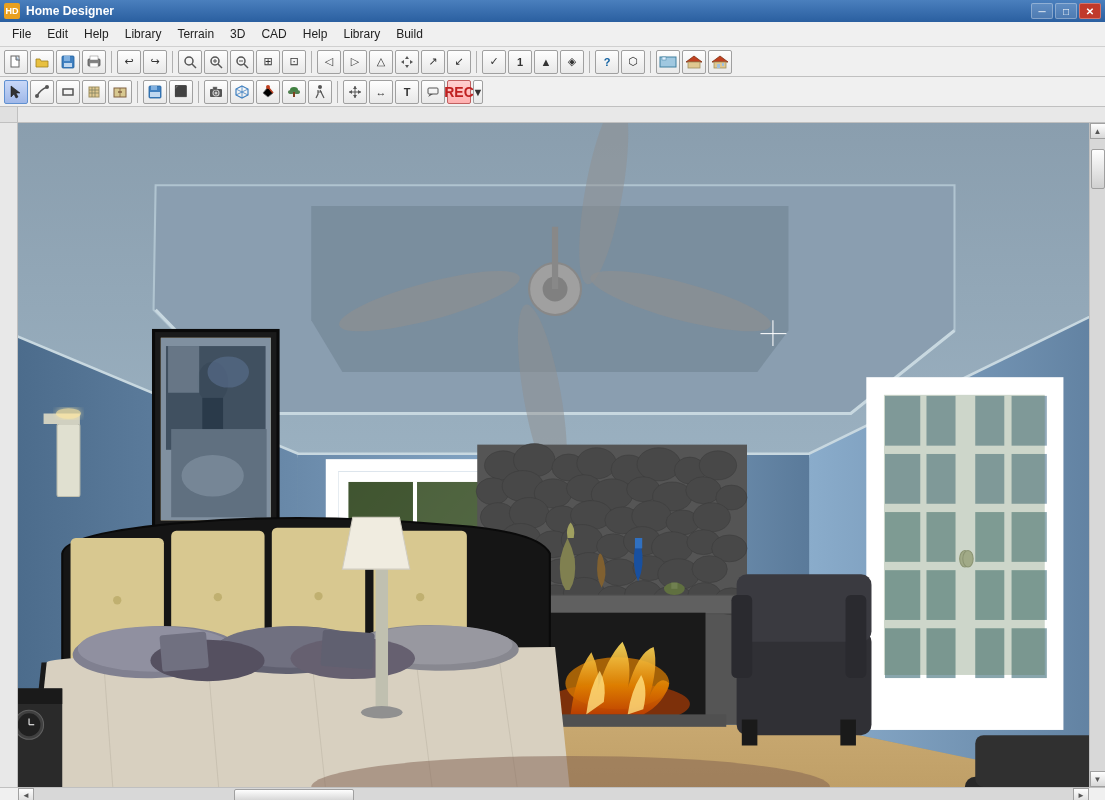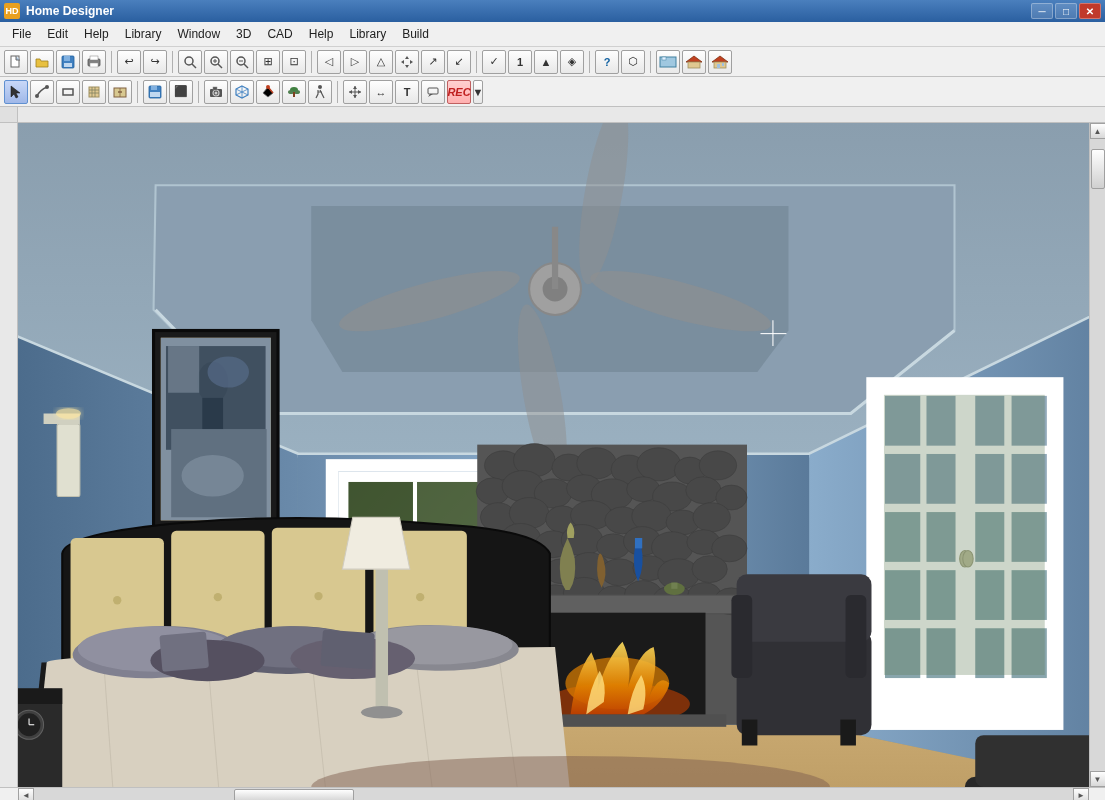--- a/index.html
+++ b/index.html
@@ -175,21 +175,21 @@
     <div class="win-btn">□</div>
     <div class="win-btn close">✕</div>
   </div>
 </div>
 
 <div id="menu-bar">
   <div class="menu-item">File</div>
   <div class="menu-item">Edit</div>
   <div class="menu-item">Help</div>
   <div class="menu-item">Library</div>
-  <div class="menu-item">Window</div>
+  <div class="menu-item">Terrain</div>
   <div class="menu-item">3D</div>
   <div class="menu-item">CAD</div>
   <div class="menu-item">Help</div>
   <div class="menu-item">Library</div>
   <div class="menu-item">Build</div>
 </div>
 
 <div class="toolbar" id="toolbar1">
 
   <div class="tb-btn" title="New">
@@ -384,21 +384,21 @@
   </div>
   <div class="tb-btn">↔</div>
   <div class="tb-btn" style="font-weight:bold;">T</div>
   <div class="tb-btn">
     <svg width="14" height="14" viewBox="0 0 14 14">
         <rect x="2" y="3" width="10" height="6" rx="1" fill="none" stroke="#555" stroke-width="1"></rect>
         <polygon points="4,9 2,12 7,9" fill="#555"></polygon>
       </svg>
   </div>
   <div class="tb-btn" style="background:linear-gradient(to bottom,#ffd0d0,#ffb0b0);border-color:#c06060;">
-    <span style="font-size:11px;font-weight:bold;color:#c02020;font-style:italic;">REC</span>
+    <span style="font-size:14px;font-weight:bold;color:#c02020;">REC</span>
   </div>
   <div class="tb-btn" style="width:10px;">▼</div>
 </div>
 
 <div style="display:flex;flex-direction:column;height:calc(800px - 22px - 22px - 30px - 30px);">
 
   <div style="display:flex;height:16px;background:#e8e8e8;border-bottom:1px solid #c0c0c0;">
     <div style="width:18px;background:#e0e0e0;border-right:1px solid #c0c0c0;"></div>
     <div style="flex:1;position:relative;overflow:hidden;">
       <svg width="100%" height="16" style="position:absolute;top:0;left:0;">

